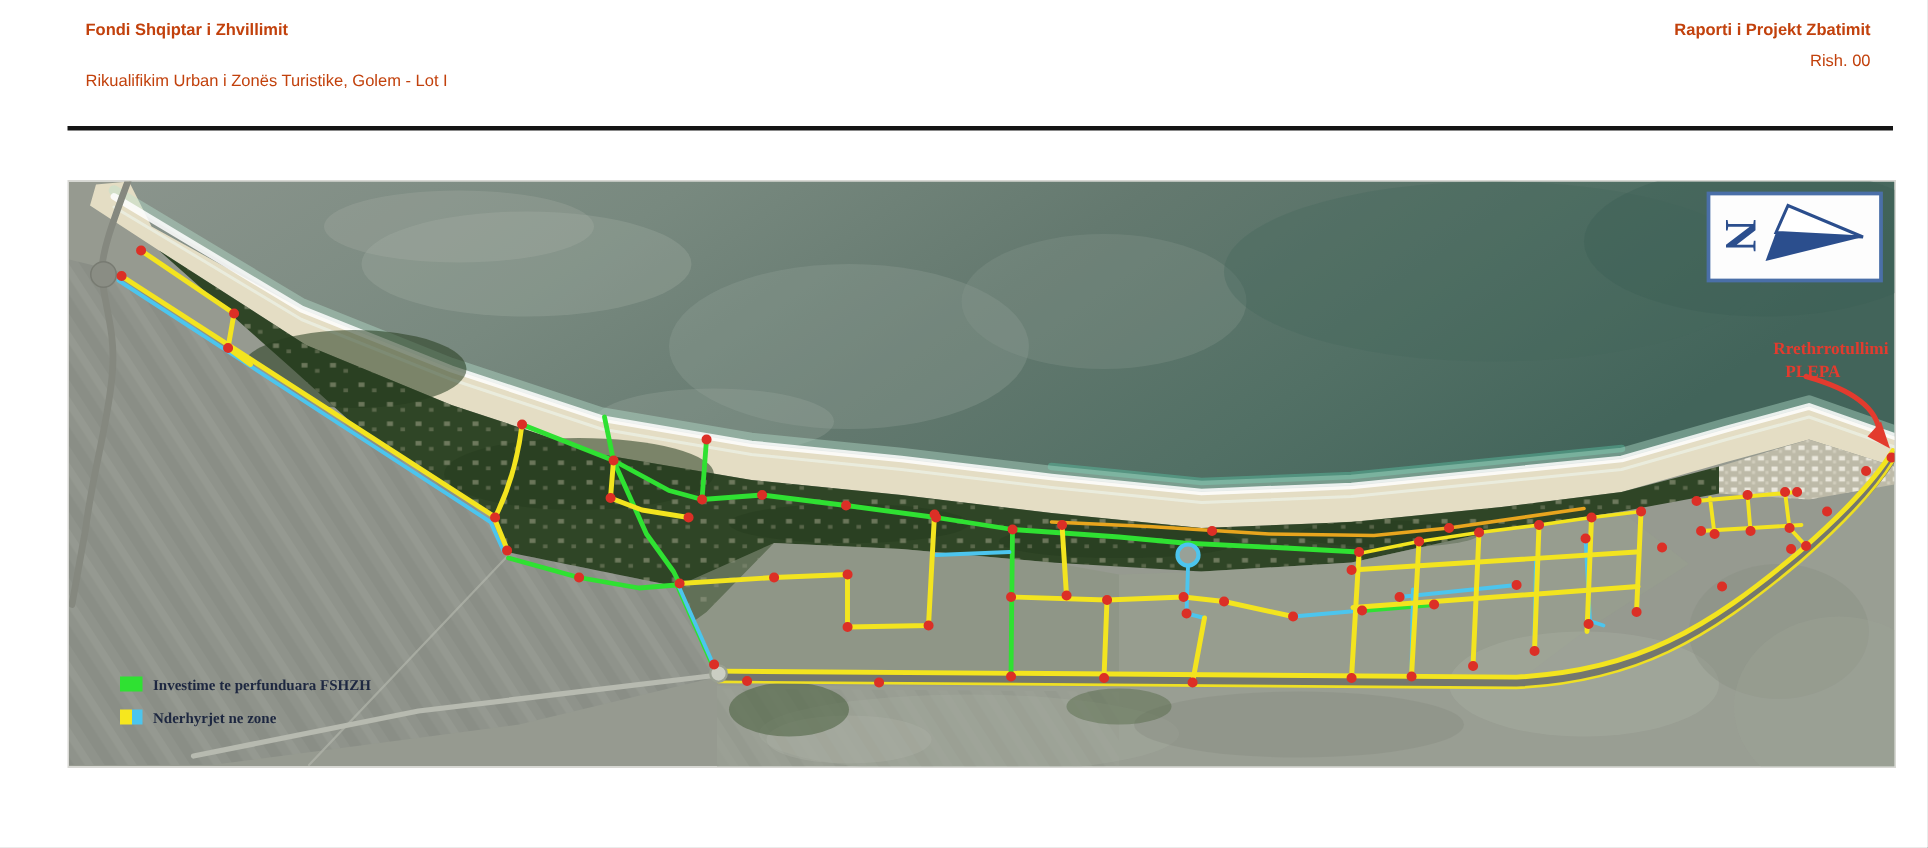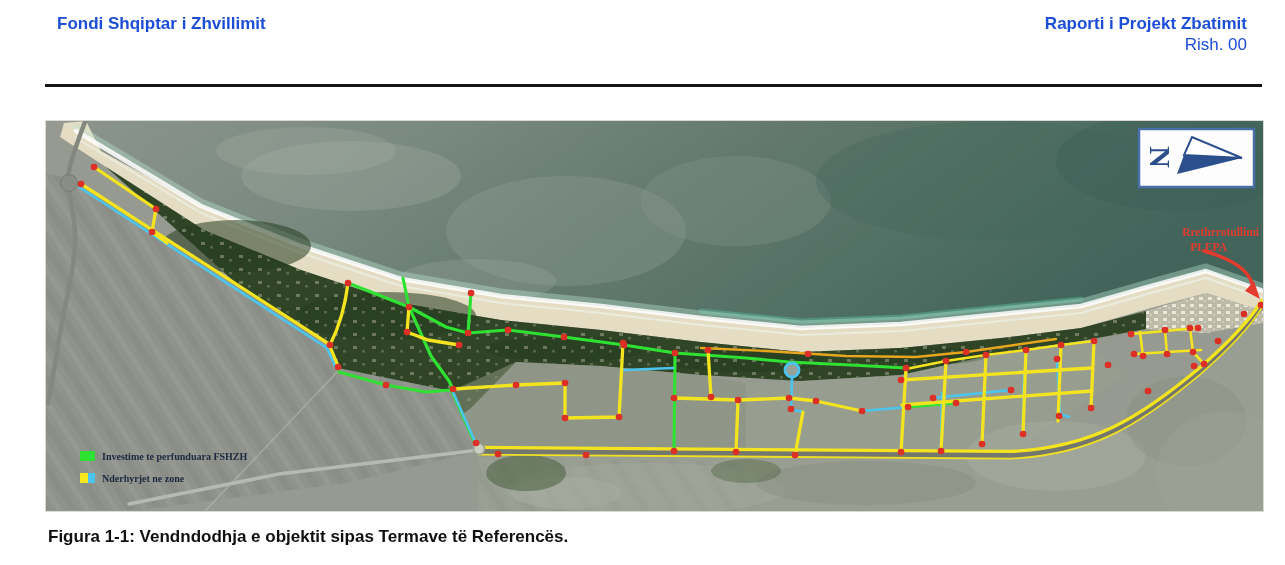--- a/index.html
+++ b/index.html
@@ -1,34 +1,35 @@
 <!DOCTYPE html>
 <html><head>
 <meta charset="utf-8">
 <style>
   html,body{margin:0;padding:0;background:#ffffff;}
   .page{position:relative;width:1285px;height:565px;background:#fff;
         font-family:"Liberation Sans",sans-serif;overflow:hidden;}
-  .hdr{position:absolute;color:#1d4ed8;font-size:17px;white-space:nowrap;}
+  .hdr{position:absolute;color:#c2410c;font-size:11px;white-space:nowrap;}
   .hdr.bold{font-weight:bold;}
   .hdr.right{text-align:left;}
   .rule{position:absolute;left:45px;top:84px;width:1217px;height:3px;background:#151515;}
   .mapwrap{position:absolute;left:45px;top:120px;width:1217px;height:390px;border:1px solid #d8d8d4;box-sizing:content-box;}
   .caption{position:absolute;left:48px;top:527px;font-size:17px;font-weight:bold;color:#101010;white-space:nowrap;}
   svg text{user-select:none;}
   .legend-label{font-family:"Liberation Serif",serif;font-weight:bold;font-size:10px;fill:#1d2740;}
   .anno-text{font-family:"Liberation Serif",serif;font-weight:bold;font-size:11.5px;}
 </style>
 </head>
 <body>
 
 <div class="page">
 
   <div class="hdr bold" style="left:57px;top:14px;">Fondi Shqiptar i Zhvillimit</div>
   <div class="hdr bold right" style="right:38px;top:14px;">Raporti i Projekt Zbatimit</div>
+  <div class="hdr" style="left:57px;top:48px;">Rikualifikim Urban i Zonës Turistike, Golem - Lot I</div>
   <div class="hdr right" style="right:38px;top:35px;">Rish. 00</div>
   <div class="rule"></div>
 
   <div class="mapwrap">
   <svg width="1217" height="390" viewBox="0 0 1217 390">
     <defs>
       <linearGradient id="seaG" x1="0" y1="0" x2="1" y2="0.25">
         <stop offset="0" stop-color="#8a948c"></stop>
         <stop offset="0.3" stop-color="#78897f"></stop>
         <stop offset="0.55" stop-color="#64796f"></stop>
@@ -180,14 +181,13 @@
     <g>
       <rect x="34" y="330" width="15" height="10" fill="#2fe132"></rect>
       <text x="56" y="339" class="legend-label">Investime te perfunduara FSHZH</text>
       <rect x="34" y="352" width="8" height="10" fill="#f6e71e"></rect>
       <rect x="42" y="352" width="7" height="10" fill="#4cc5ee"></rect>
       <text x="56" y="361" class="legend-label">Nderhyrjet ne zone</text>
     </g>
   </svg>
   </div>
 
-  <div class="caption">Figura 1-1: Vendndodhja e objektit sipas Termave të Referencës.</div>
 </div>
 
 </body></html>

